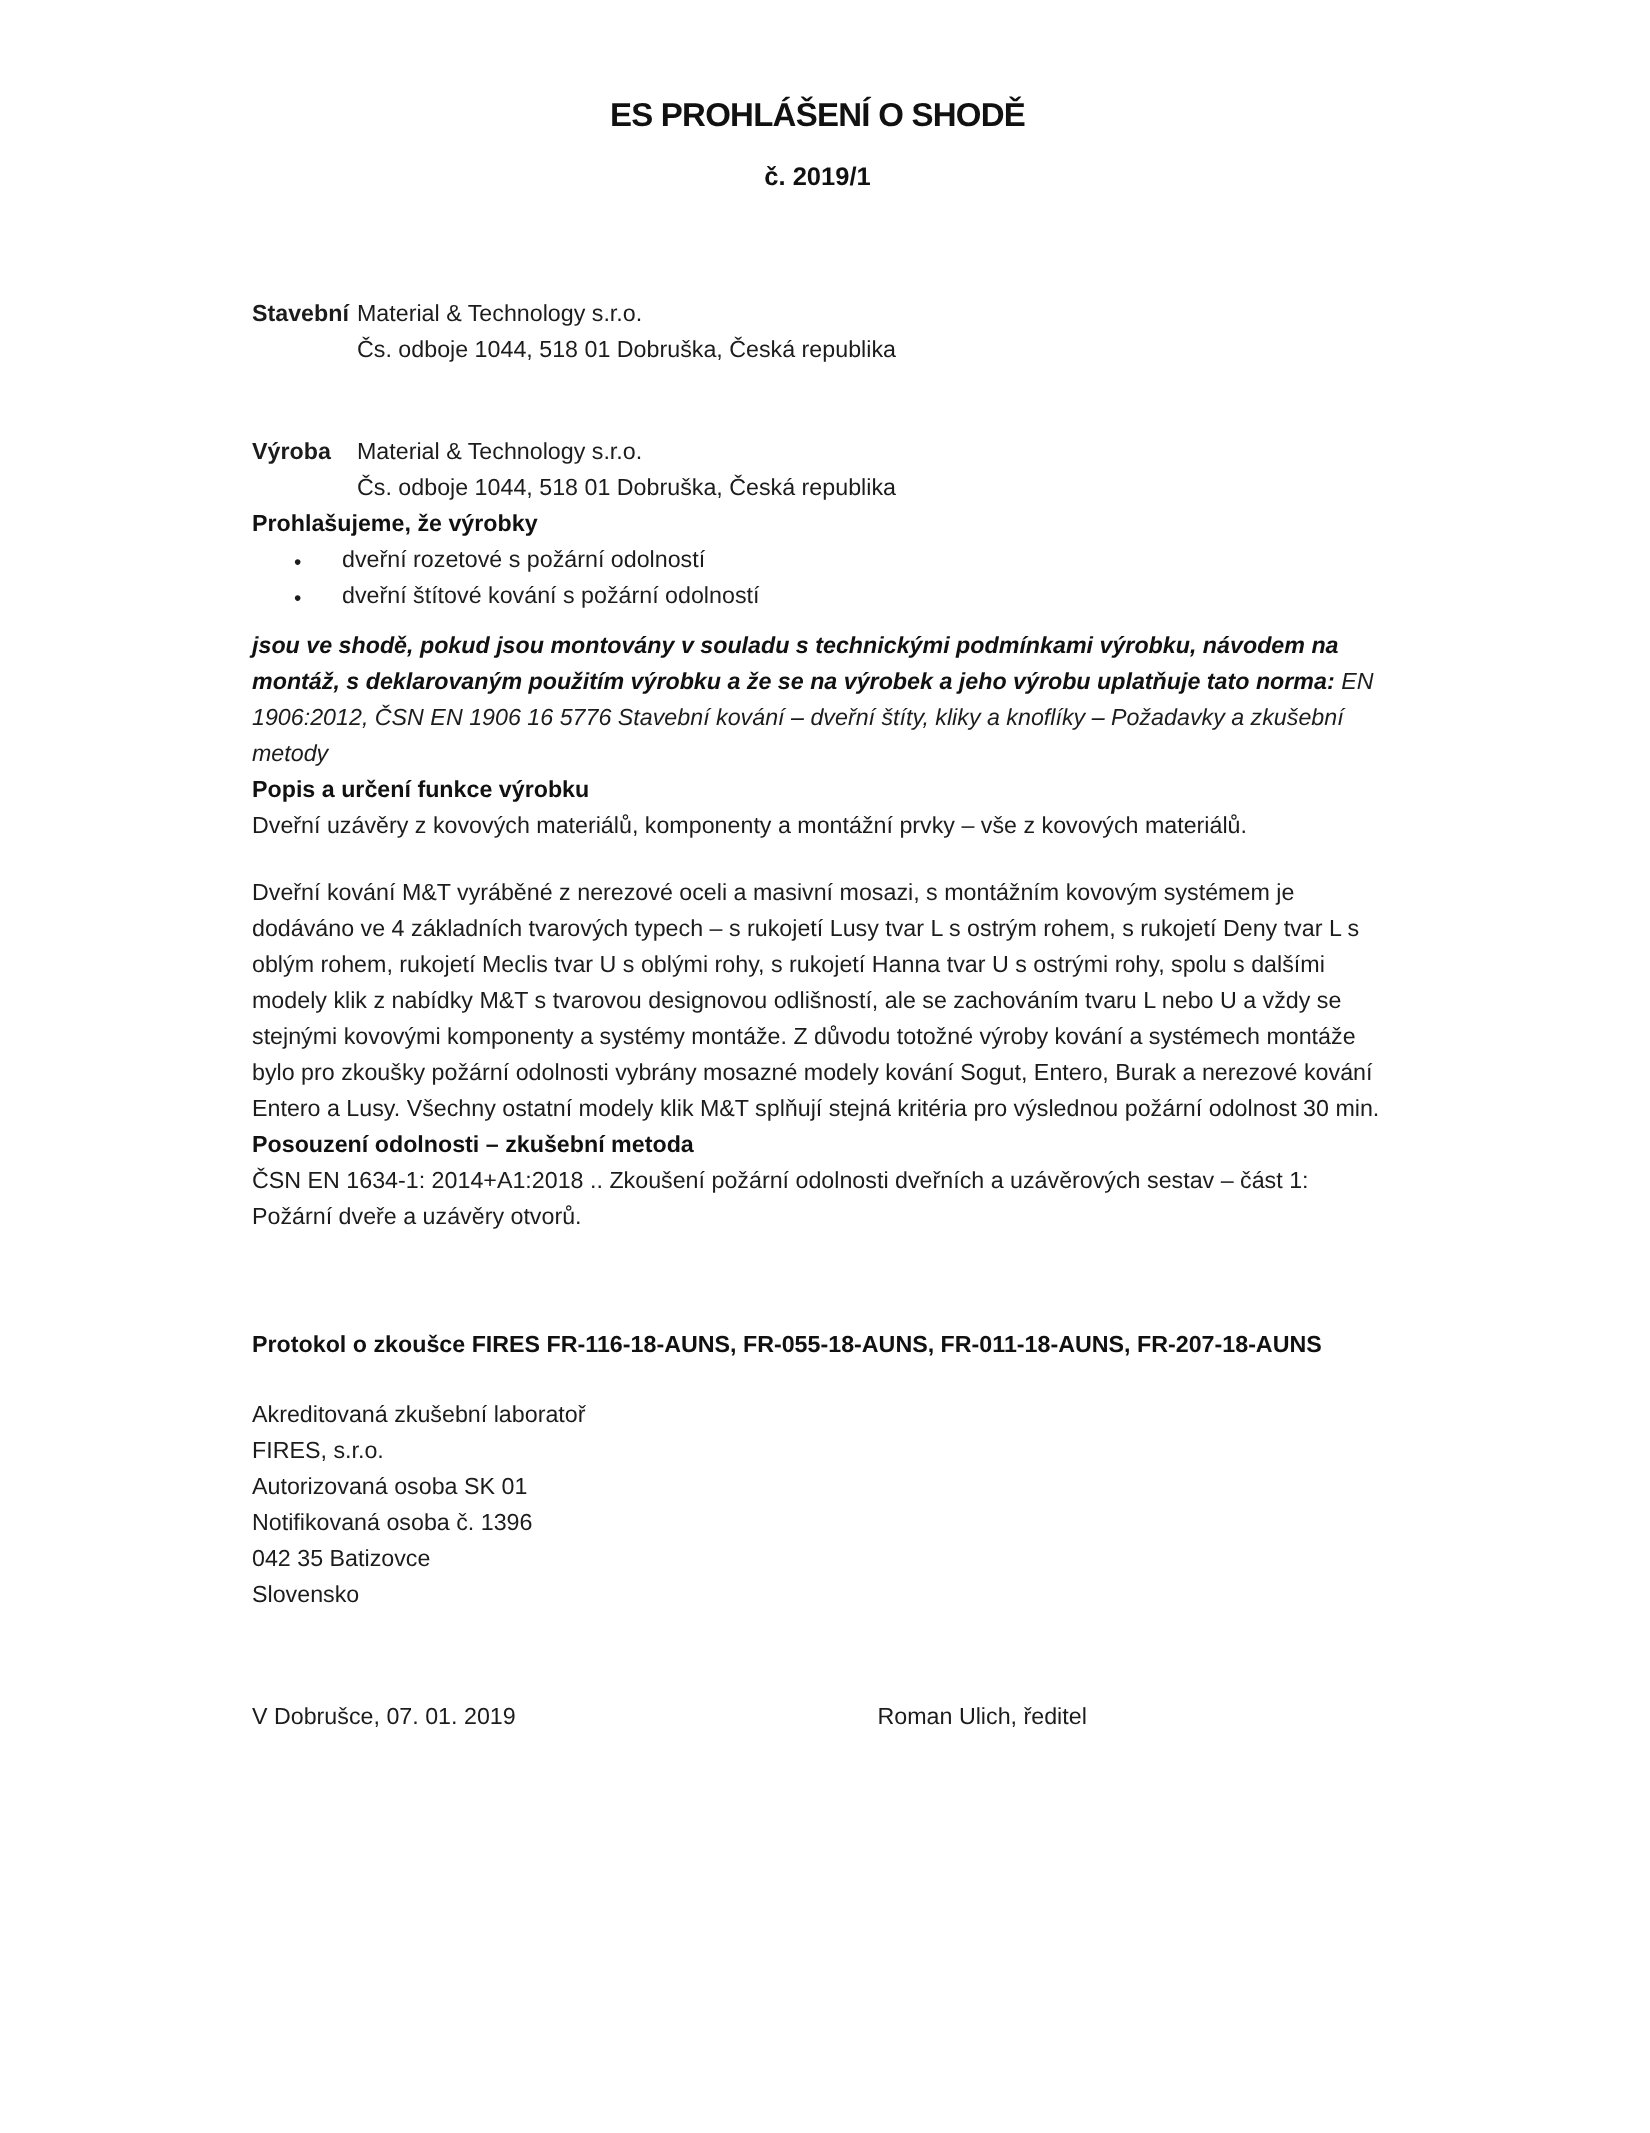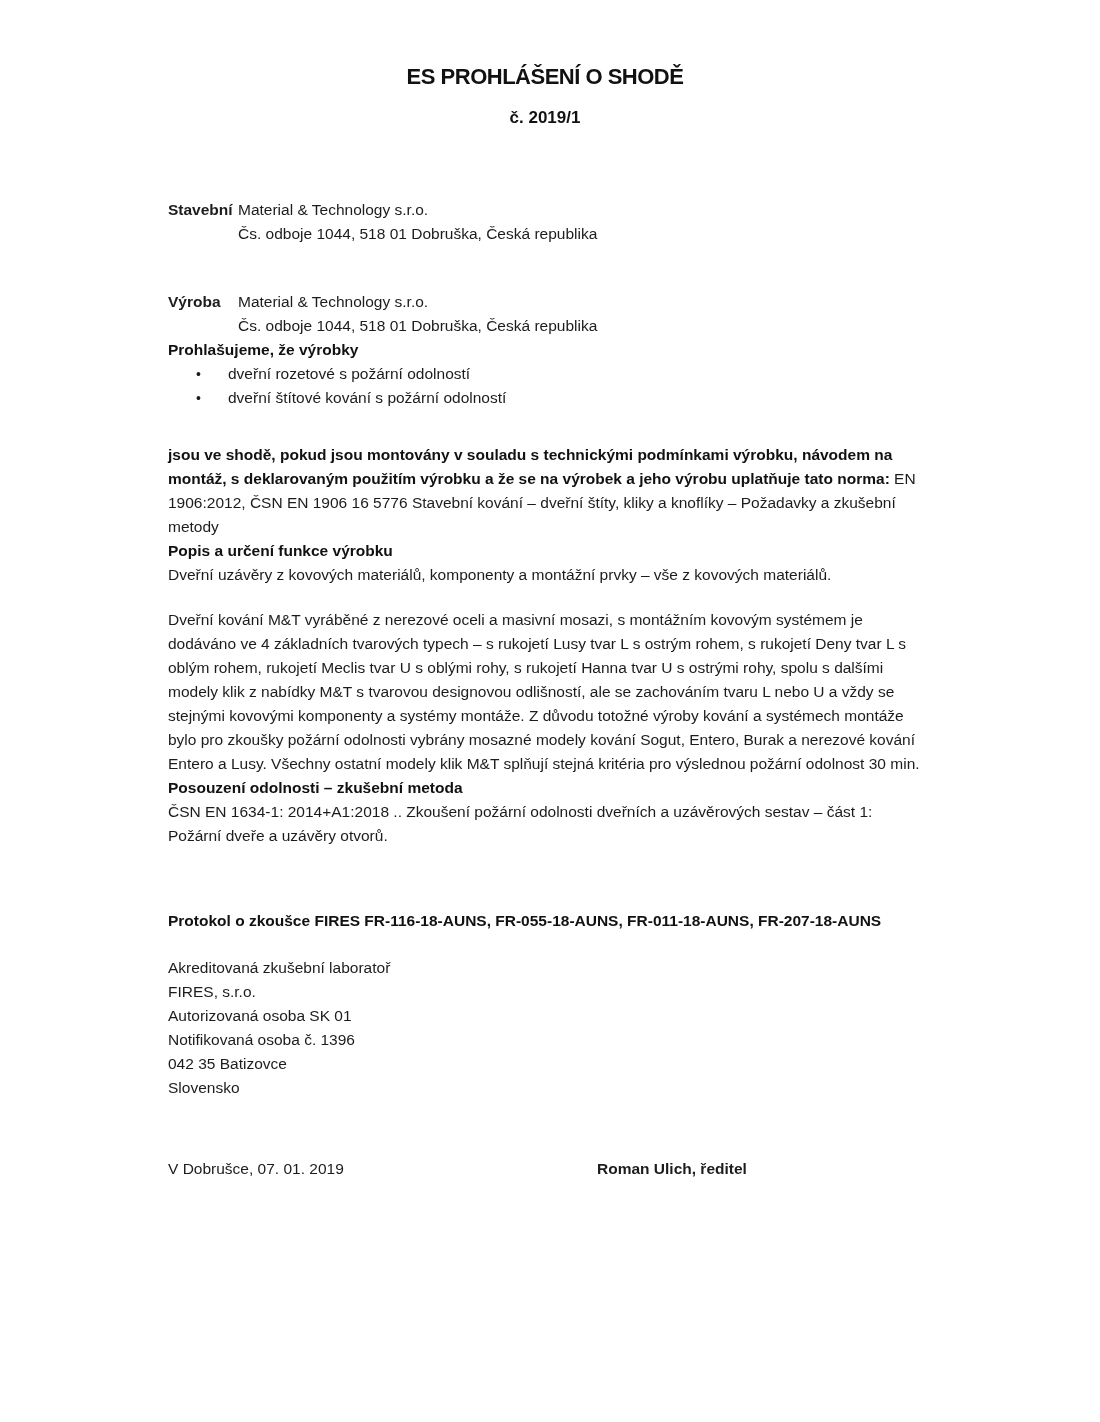--- a/index.html
+++ b/index.html
@@ -64,41 +64,40 @@
   ul.products-list li {
     display: flex;
     padding-left: 28px;
   }
   ul.products-list .bullet {
     width: 32px;
     flex-shrink: 0;
     font-size: 14px;
   }
   p { margin: 0; }
-  .conformity { margin-top: 33px; }
+  .conformity { margin-top: 9px; font-style: italic; }
   .conformity strong { color: #111; }
   .description-heading { margin-top: 16px; }
   .description-detail { margin-top: 21px; }
   .assessment-heading { margin-top: 14px; }
   .protocol {
     margin-top: 61px;
     font-weight: 700;
     color: #111;
   }
   .lab-block { margin-top: 23px; }
   .footer-row {
     margin-top: 57px;
     position: relative;
     height: 24px;
   }
   .footer-row .signature {
     position: absolute;
-    left: 429px;
+    left: 417px;
     top: 0;
-    font-weight: bold;
   }
 </style>
 </head>
 <body>
 
 <div class="page">
 
   <h1 class="doc-title">ES PROHLÁŠENÍ O SHODĚ</h1>
   <div class="doc-subtitle">č. 2019/1</div>
 

